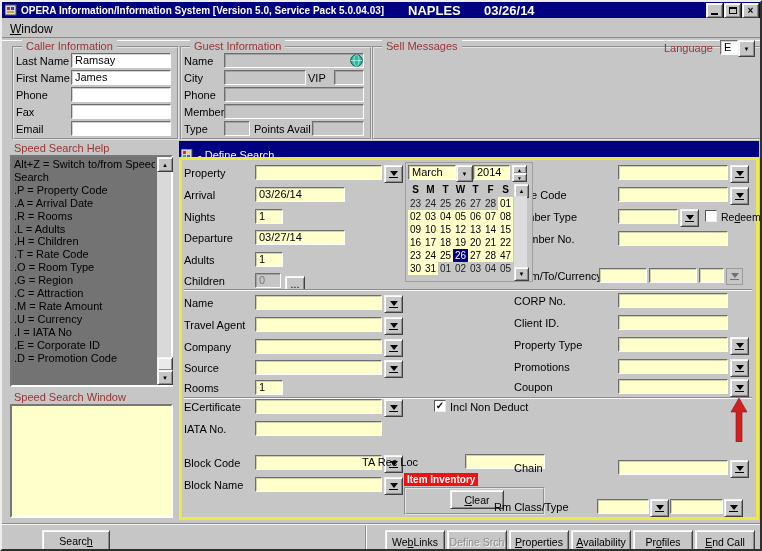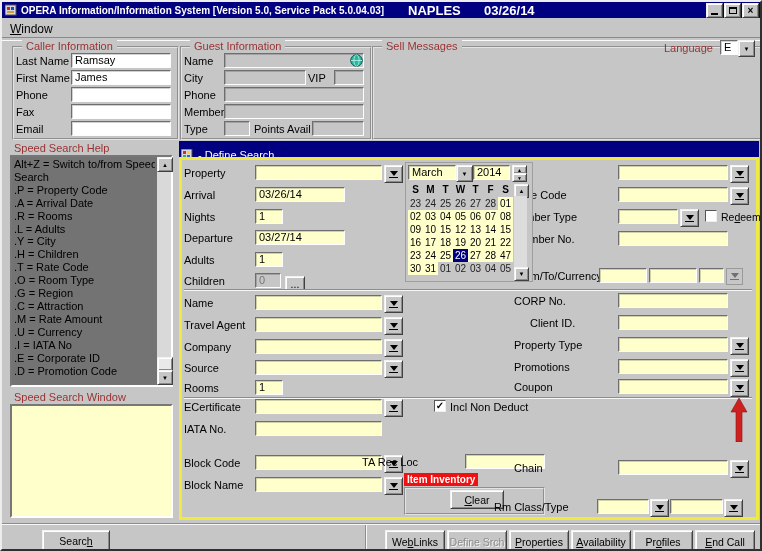--- a/index.html
+++ b/index.html
@@ -141,21 +141,20 @@
 
   <span class="side-title" style="left:12px;top:140px;position:absolute">Speed Search Help</span>
   <div class="sunkbox speedlist" style="left:8px;top:153px;width:163px;height:232px">
     <div class="lines">
         <div class="line">Alt+Z = Switch to/from Speed</div>
         <div class="line">Search</div>
         <div class="line">.P = Property Code</div>
         <div class="line">.A = Arrival Date</div>
         <div class="line">.R = Rooms</div>
         <div class="line">.L = Adults</div>
-        <div class="line">.Y = City</div>
         <div class="line">.H = Children</div>
         <div class="line">.T = Rate Code</div>
         <div class="line">.O = Room Type</div>
         <div class="line">.G = Region</div>
         <div class="line">.C = Attraction</div>
         <div class="line">.M = Rate Amount</div>
         <div class="line">.U = Currency</div>
         <div class="line">.I = IATA No</div>
         <div class="line">.E = Corporate ID</div>
         <div class="line">.D = Promotion Code</div>
@@ -318,21 +317,21 @@
       <div class="f-in" style="left:467px;top:108px;width:48px"></div>
       <div class="f-in" style="left:517px;top:108px;width:25px"></div>
       <div class="lov flat" style="left:544px;top:108px;width:15px;height:15px">
           <span class="tri"></span>
           <span class="bar"></span>
         </div>
 
       <span class="f-lbl" style="left:332px;top:135px;width:100px">CORP No.</span>
       <div class="f-in" style="left:436px;top:133px;width:110px"></div>
 
-      <span class="f-lbl" style="left:348px;top:157px;width:100px">Client ID.</span>
+      <span class="f-lbl" style="left:332px;top:157px;width:100px">Client ID.</span>
       <div class="f-in" style="left:436px;top:155px;width:110px"></div>
 
       <span class="f-lbl" style="left:332px;top:179px;width:100px">Property Type</span>
       <div class="f-in" style="left:436px;top:177px;width:110px"></div>
       <div class="btn3 lov" style="left:548px;top:177px">
           <span class="tri"></span>
           <span class="bar"></span>
         </div>
 
       <span class="f-lbl" style="left:332px;top:201px;width:100px">Promotions</span>

